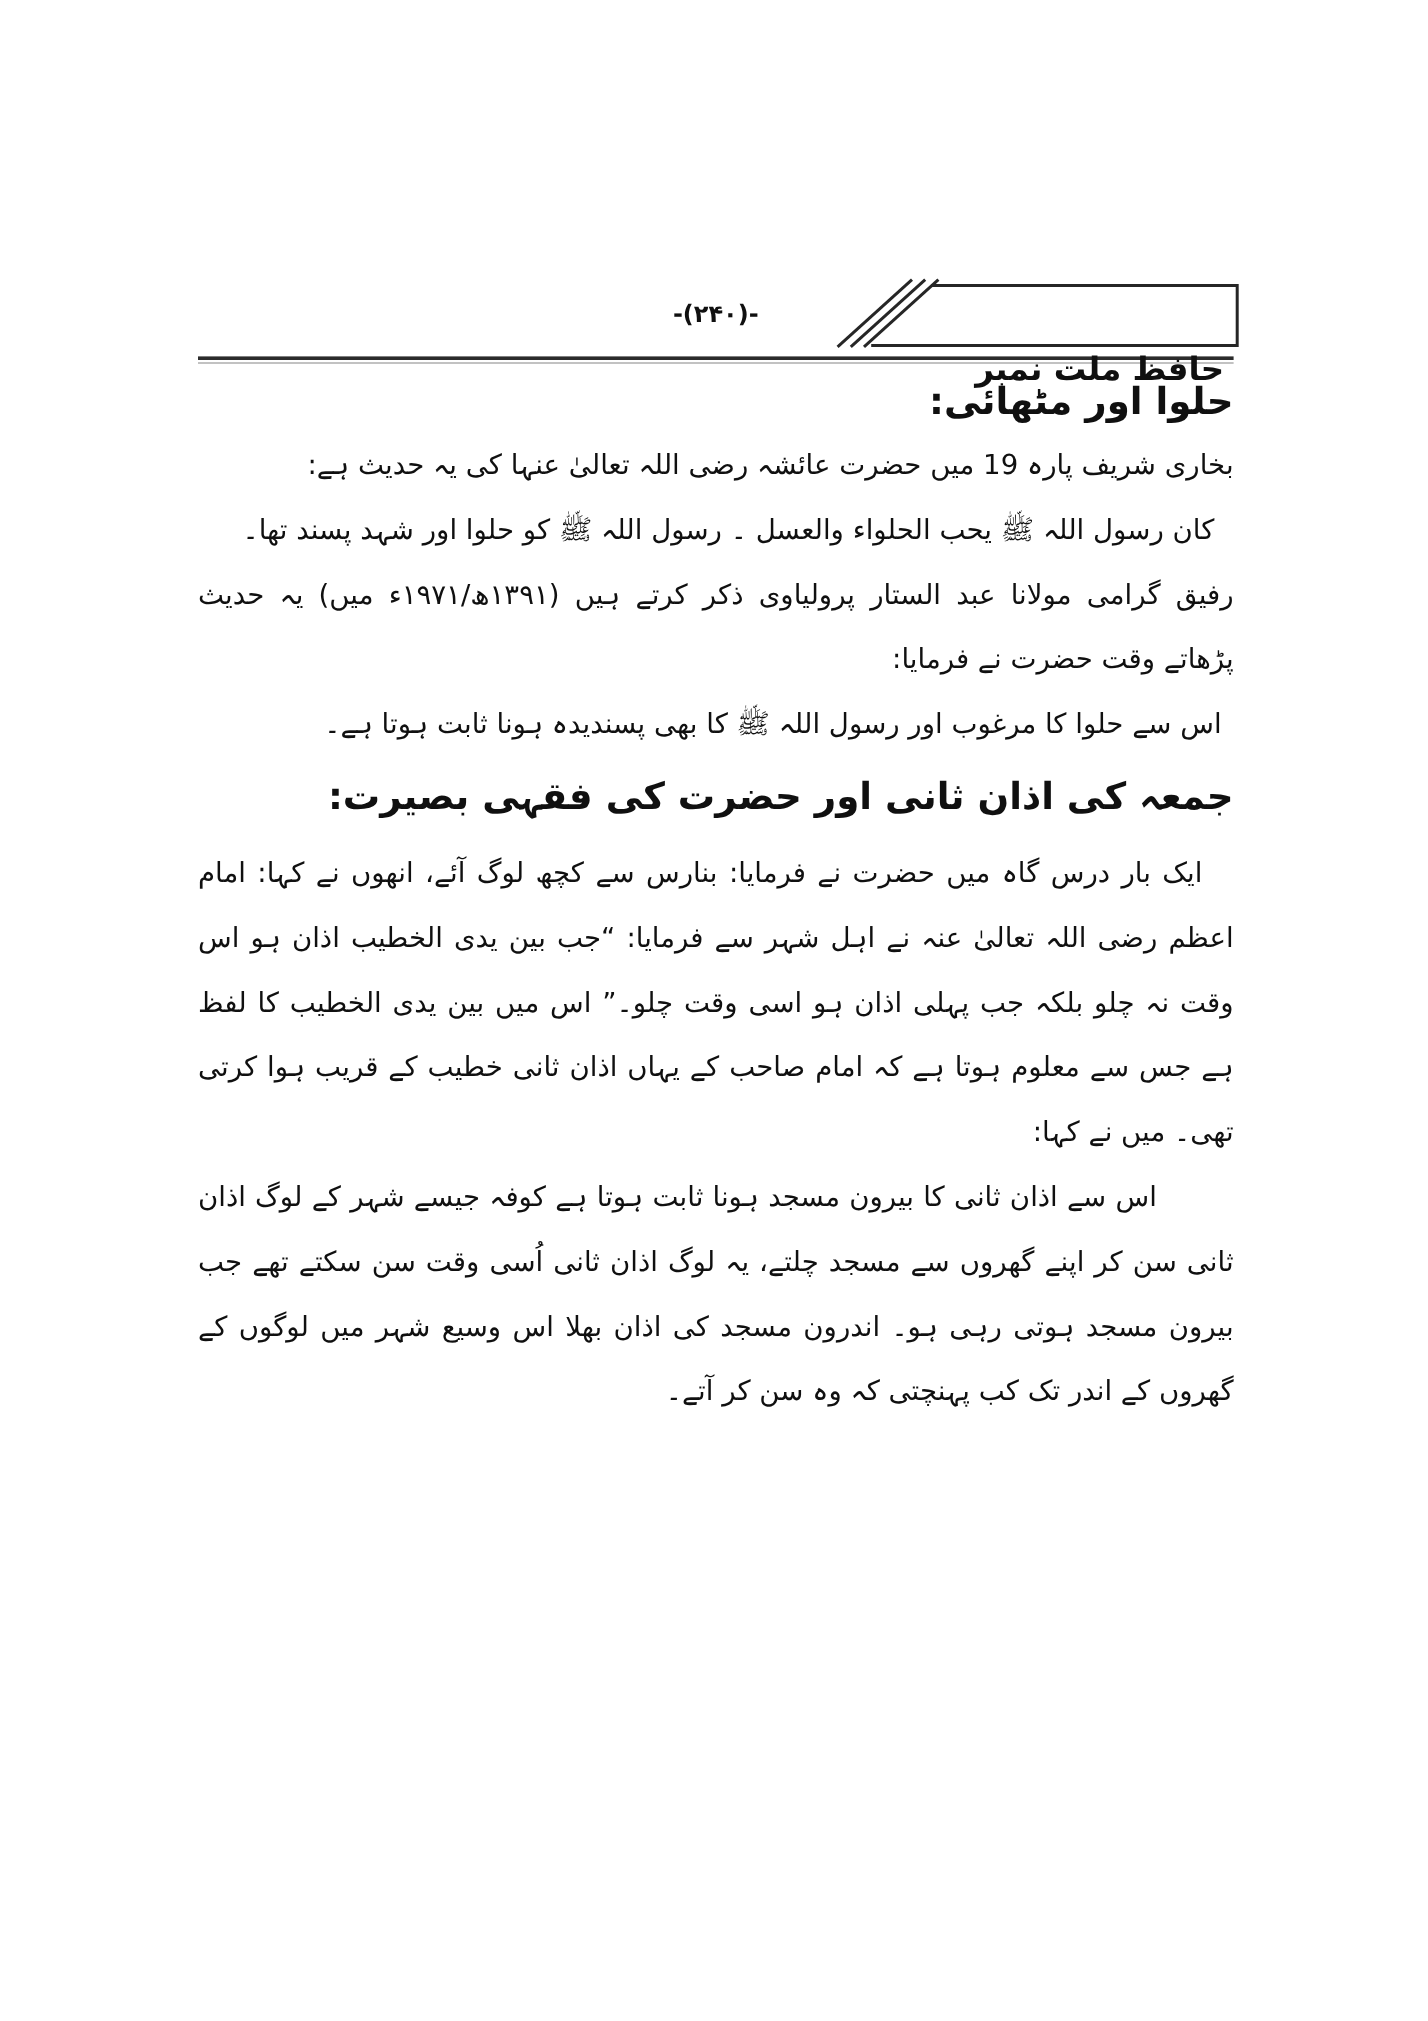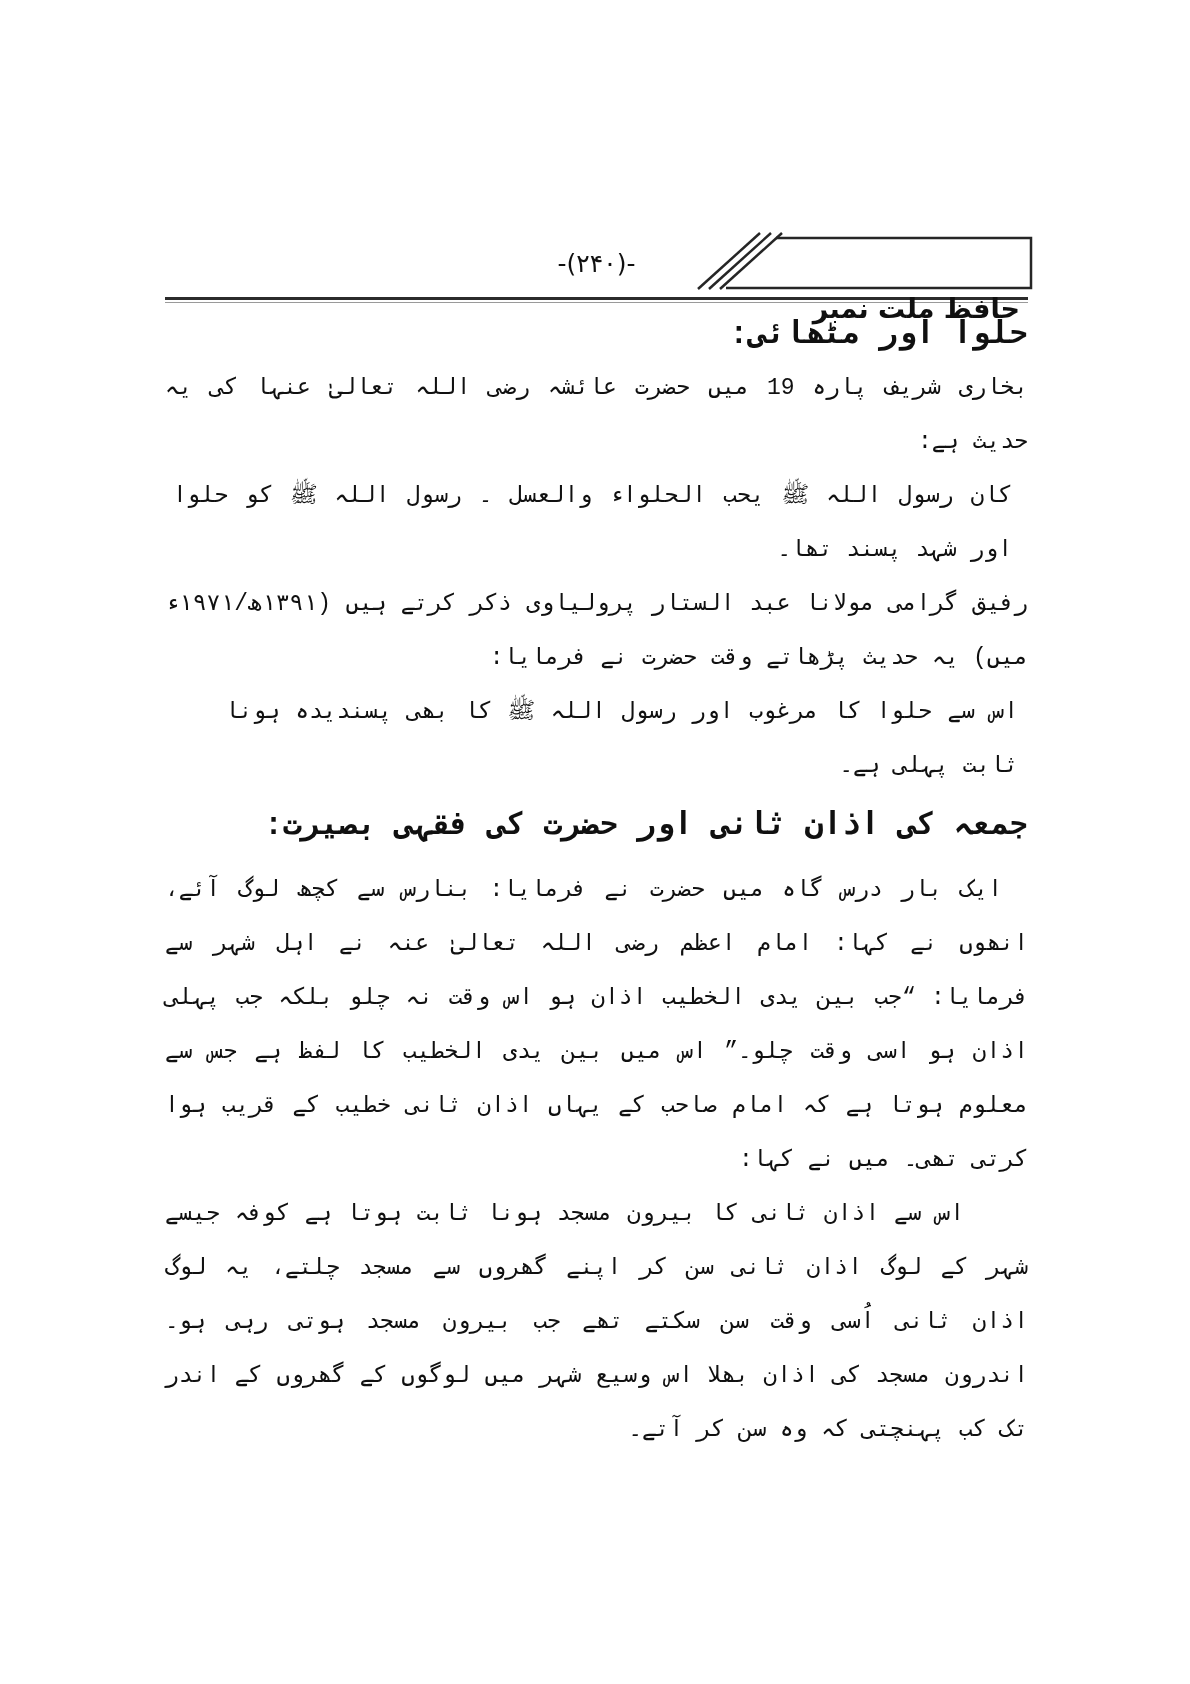--- a/index.html
+++ b/index.html
@@ -23,29 +23,29 @@
     position:absolute; right:14px; top:14px;
     font-size:27px; font-weight:bold; white-space:nowrap;margin-top:48px;
   }
   .badge-left { left:-2px; top:8px; width:332px; height:78px; }
   .badge-left .badge-text {
     position:absolute; left:6px; top:12px; width:238px;
     text-align:center; font-size:27px; font-weight:bold; white-space:nowrap;
   }
   .page-number {
     position:absolute; left:50%; top:18px; transform:translateX(-50%);
-    font-size:25px; font-weight:normal; letter-spacing:1px;
+    font-size:20px; font-weight:bold; letter-spacing:1px;
   }
   .header-rule {
     height:6px; margin-top:2px;
     border-top:3px solid #2b2b2b;
     border-bottom:1px solid #9a9a9a;
   }
   
-  main { direction:rtl; text-align:justify; font-size:23px; line-height:54px;font-family:Liberation Mono, monospace; }
+  main { direction:rtl; text-align:justify; font-size:23px; line-height:54px; }
   .sec-heading {
     font-size:31px; font-weight:bold; text-align:right;
     line-height:52px; margin:6px 0 0;
   }
   p { margin:0; }
   .p-indent { text-indent:26px; }
   .hadith-line { padding:0 16px 0 8px; }
   .quote-inset { padding:0 10px 0 60px; }
   .quote-narrow { margin:0 70px 0 95px; }
   .big-heading {
@@ -86,21 +86,21 @@
   <main>
 
     <h2 class="sec-heading">حلوا اور مٹھائی:</h2>
 
     <p>بخاری شریف پارہ 19 میں حضرت عائشہ رضی اللہ تعالیٰ عنہا کی یہ حدیث ہے:</p>
 
     <p class="hadith-line">کان رسول اللہ ﷺ یحب الحلواء والعسل ۔ رسول اللہ ﷺ کو حلوا اور شہد پسند تھا۔</p>
 
     <p>رفیق گرامی مولانا عبد الستار پرولیاوی ذکر کرتے ہیں (۱۳۹۱ھ/۱۹۷۱ء میں) یہ حدیث پڑھاتے وقت حضرت نے فرمایا:</p>
 
-    <p class="quote-inset">اس سے حلوا کا مرغوب اور رسول اللہ ﷺ کا بھی پسندیدہ ہونا ثابت پہلی ہے۔</p>
+    <p class="quote-inset">اس سے حلوا کا مرغوب اور رسول اللہ ﷺ کا بھی پسندیدہ ہونا ثابت ہوتا ہے۔</p>
 
 
 
 
     <h2 class="sub-heading">جمعہ کی اذان ثانی اور حضرت کی فقہی بصیرت:</h2>
 
     <p class="p-indent">ایک بار درس گاہ میں حضرت نے فرمایا: بنارس سے کچھ لوگ آئے، انھوں نے کہا: امام اعظم رضی اللہ تعالیٰ عنہ نے اہل شہر سے فرمایا: “جب بین یدی الخطیب اذان ہو اس وقت نہ چلو بلکہ جب پہلی اذان ہو اسی وقت چلو۔” اس میں بین یدی الخطیب کا لفظ ہے جس سے معلوم ہوتا ہے کہ امام صاحب کے یہاں اذان ثانی خطیب کے قریب ہوا کرتی تھی۔ میں نے کہا:</p>
 
     <p class="quote-last">اس سے اذان ثانی کا بیرون مسجد ہونا ثابت ہوتا ہے کوفہ جیسے شہر کے لوگ اذان ثانی سن کر اپنے گھروں سے مسجد چلتے، یہ لوگ اذان ثانی اُسی وقت سن سکتے تھے جب بیرون مسجد ہوتی رہی ہو۔ اندرون مسجد کی اذان بھلا اس وسیع شہر میں لوگوں کے گھروں کے اندر تک کب پہنچتی کہ وہ سن کر آتے۔</p>
 

